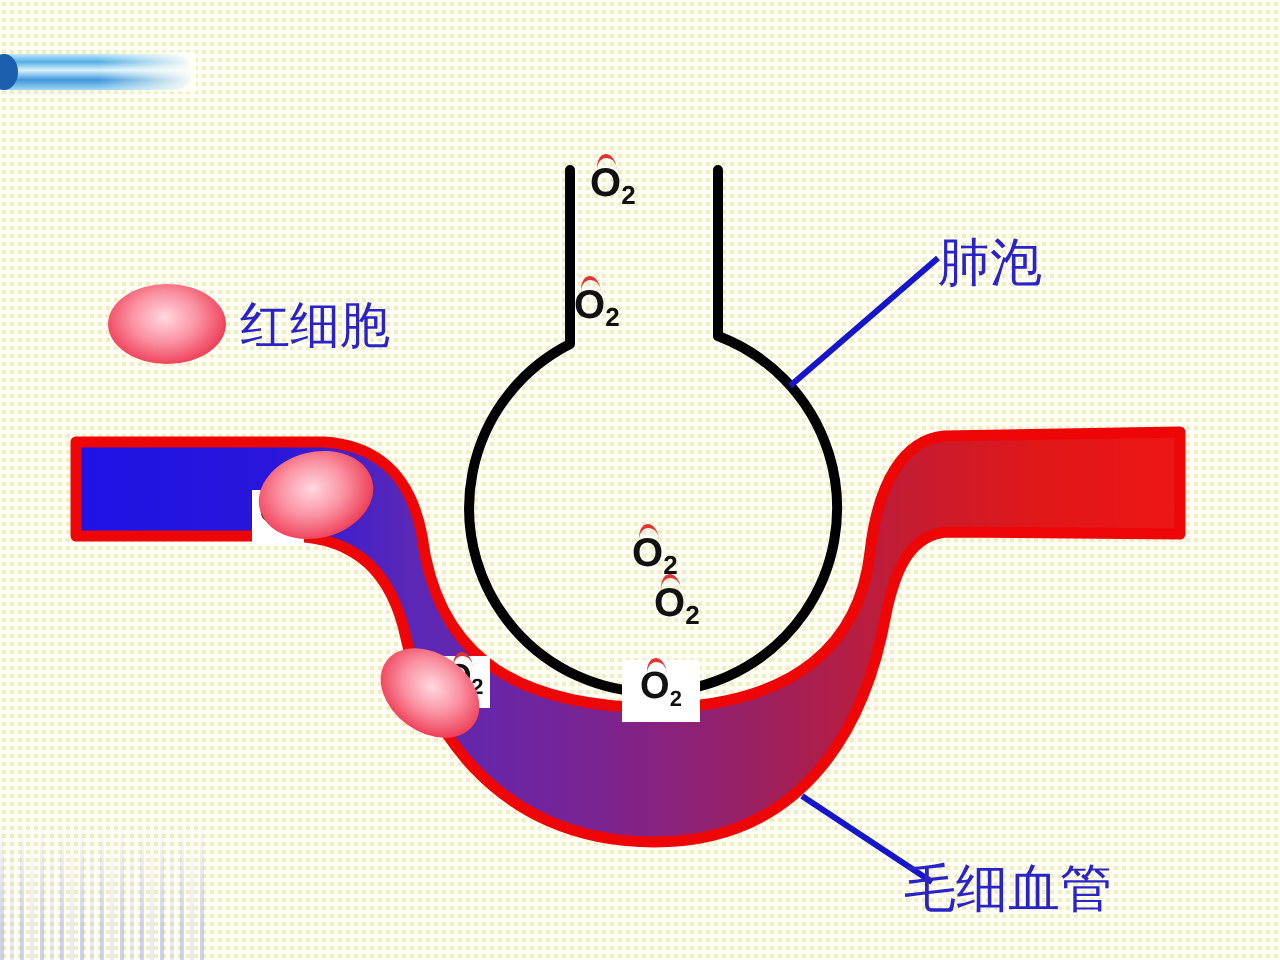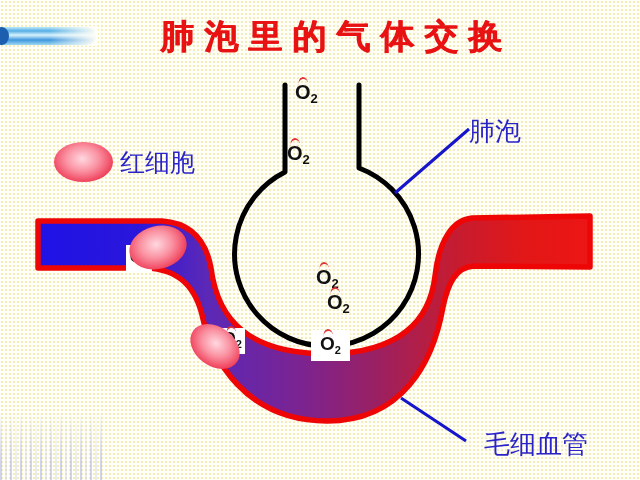--- a/index.html
+++ b/index.html
@@ -22,21 +22,21 @@
   }
   
   .rbc{
     border-radius:50%;
     background:radial-gradient(ellipse at 48% 42%, #ffd8e0 0%, #fa92a2 38%, #ee3a55 75%, #d81228 100%);
   }
   #legend-cell{left:54px;top:142px;width:59px;height:40px;}
   #legend-label{left:120px;top:146px;font-size:25px;color:#2a24c8;}
   
   #alveolus-label{left:469px;top:114px;font-size:26px;color:#2a24c8;}
-  #capillary-label{left:484px;top:427px;font-size:26px;color:#2a24c8;text-align:center;}
+  #capillary-label{left:452px;top:427px;font-size:26px;color:#2a24c8;text-align:center;}
   
   .o2{
     position:absolute;color:#111;font-weight:bold;
     font-family:Liberation Sans, sans-serif;
     line-height:1;white-space:nowrap;
   }
   .o2 .sym{font-size:20px;}
   .o2 sub{font-size:13px;font-weight:bold;}
   .o2 .accent{
     position:absolute;top:-5px;left:3px;width:10px;height:6px;
@@ -121,21 +121,20 @@
          C 245 421 211 357 203 319
          C 196 286 178 269 146 268
          L 38 268 Z" fill="url(#bloodGrad)" stroke="#ee0606" stroke-width="5.5" stroke-linejoin="round"></path>
 
     <path d="M 285 85 L 285 172 A 92 92 0 1 0 359 168 L 359 85" fill="none" stroke="#000000" stroke-width="5" stroke-linecap="round" stroke-linejoin="round"></path>
 
     <line x1="395" y1="193" x2="469" y2="129" stroke="#1515cc" stroke-width="3"></line>
     <line x1="401" y1="398" x2="466" y2="441" stroke="#1515cc" stroke-width="3"></line>
   </svg>
 
-  <div id="title" class="abs">肺泡里的气体交换</div>
 
   <div id="legend-cell" class="abs rbc"></div>
   <div id="alveolus-label" class="abs">肺泡</div>
 
   <div id="legend-label" class="abs">红细胞</div>
   <div id="capillary-label" class="abs">毛细血管</div>
 
   <span id="o2-neck-1" class="o2">
     <i class="accent"></i>
     <span class="sym">O</span><sub>2</sub>

